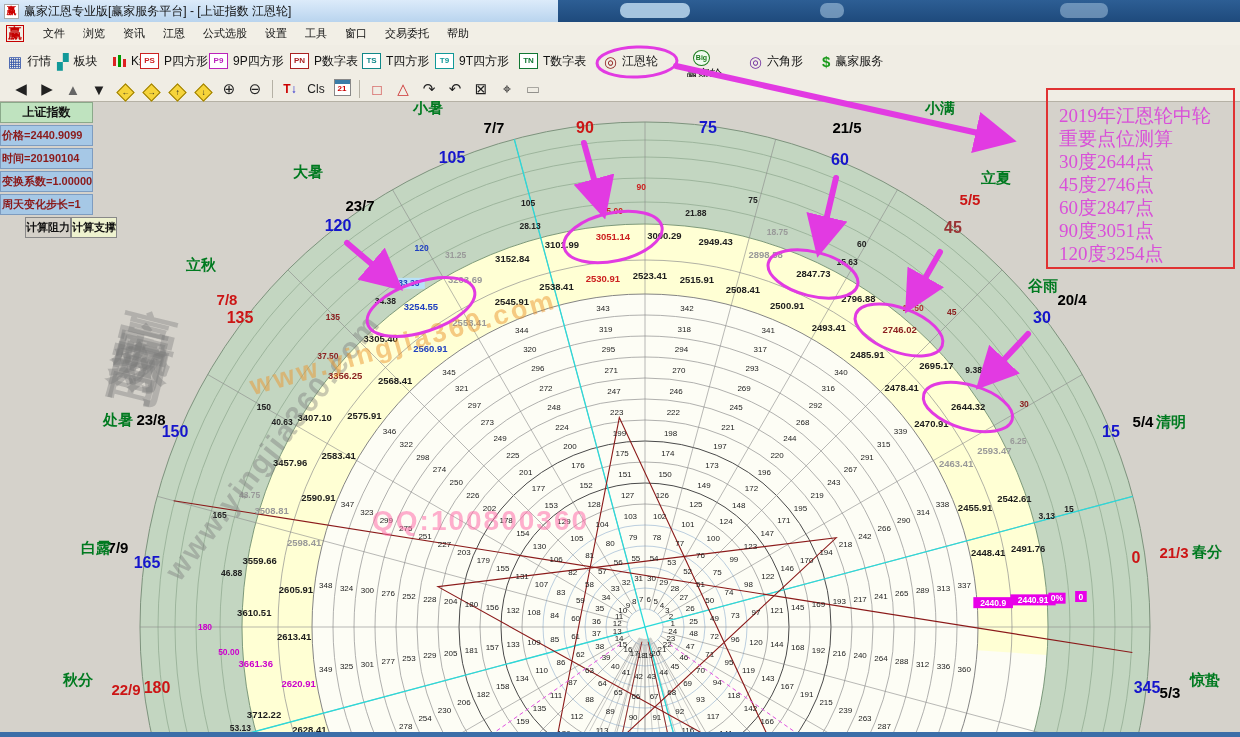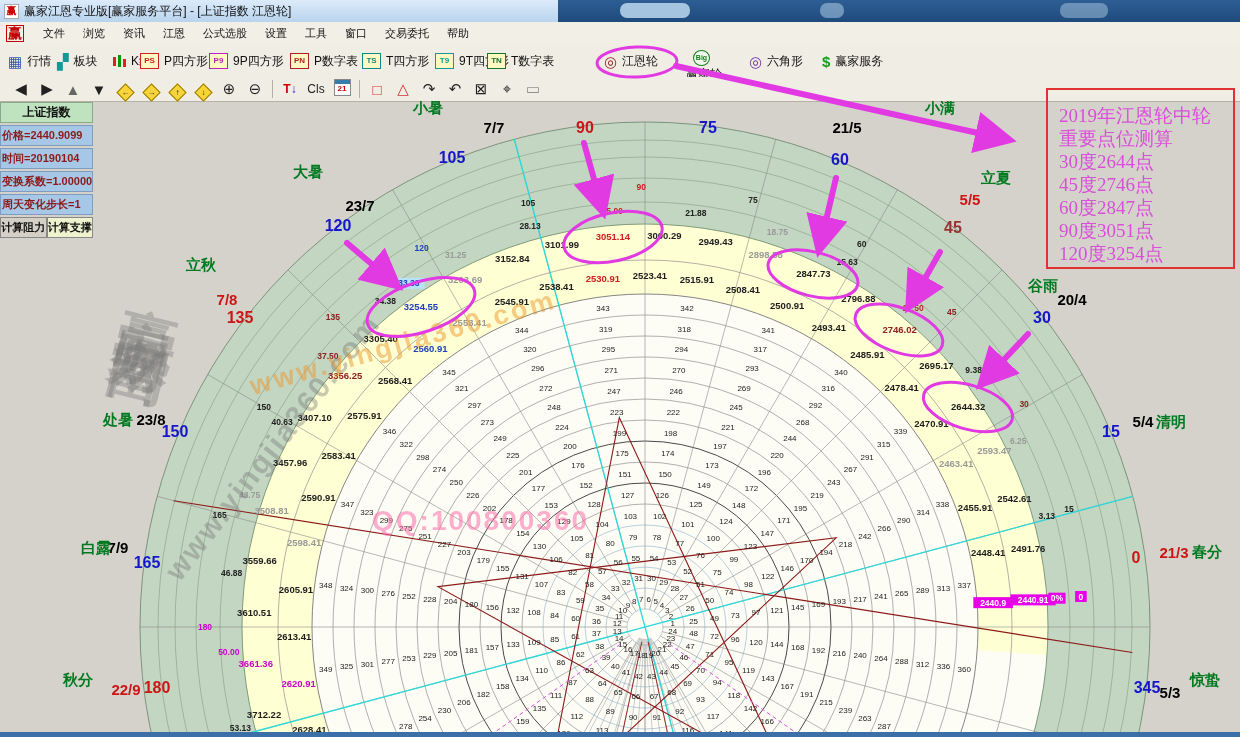--- a/index.html
+++ b/index.html
@@ -17,21 +17,21 @@
   #menubar{position:absolute;left:0;top:22px;width:1240px;height:23px;background:#f2efe6;
     border-bottom:1px solid #c9c5b8;display:flex;align-items:center;z-index:5;}
   #menu-logo{color:#c40000;font-weight:bold;font-size:14px;margin:0 10px 0 6px;border:1px solid #c40000;
     padding:0 1px;line-height:15px;}
   .menu-item{font-size:11px;color:#111;padding:19px 9px;cursor:default;}
   #toolbar1{position:absolute;left:0;top:45px;width:1240px;height:32px;background:#f0ede4;
     border-bottom:1px solid #c2beb2;z-index:5;}
   .tb1-item{position:absolute;top:5px;display:flex;align-items:center;height:22px;font-size:12px;color:#111;}
   .tb1-item .lab{margin-left:5px;white-space:nowrap;}
   .ic-box{display:inline-block;width:17px;height:14px;border:1px solid currentColor;font-size:8px;
-    font-weight:bold;text-align:center;line-height:13px;background:#fef9c3;}
+    font-weight:bold;text-align:center;line-height:13px;background:#ffffff;}
   .ic-glyph{font-size:15px;line-height:15px;}
   .ic-big{display:inline-block;border:1.5px solid #1a7a1a;border-radius:50%;color:#1a7a1a;
     font-size:7px;font-weight:bold;width:15px;height:15px;line-height:14px;text-align:center;background:#eefbee;}
   .cndl{display:inline-block;width:14px;height:15px;position:relative;}
   .cndl i{position:absolute;width:3px;background:#d22;}
   .cndl i.g{background:#090;}
   #toolbar2{position:absolute;left:0;top:77px;width:1240px;height:24px;background:#f0ede4;
     border-bottom:1px solid #b5b1a5;display:flex;align-items:center;padding-left:8px;z-index:5;}
   .tb2{width:26px;text-align:center;font-size:15px;color:#222;flex:0 0 auto;}
   .tb2.sm{font-size:12px;}
@@ -44,21 +44,21 @@
   .cal b{position:absolute;left:0;right:0;top:4px;font-size:8px;color:#c00;font-style:normal;text-align:center;}
   
   #chart{position:absolute;left:0;top:101px;width:1240px;height:632px;background:#d5d2cb;overflow:hidden;}
   #wheel-svg{position:absolute;left:0;top:0;z-index:10;}
   
   #sidebar{position:absolute;left:0;top:1px;width:93px;z-index:20;font-weight:bold;}
   #sidebar .hd{background:#bfe3bf;border:1px solid #8aa98a;color:#111;font-size:12px;text-align:center;
     padding:1px 0;margin-bottom:2px;}
   #sidebar .row{background:#a6c8e6;border:1px solid #7d9cc0;color:#8b1a1a;font-size:11px;
     padding:2px 1px;margin-bottom:2px;white-space:nowrap;overflow:hidden;}
-  #sidebar .btns{display:flex;}
+  #sidebar .btns{display:flex;padding-left:25px;}
   #sidebar .btn{flex:1;font-size:11px;text-align:center;padding:2px 0;border:1px solid #888;
     background:#d4d0c8;color:#111;cursor:pointer;white-space:nowrap;}
   #sidebar .btn.alt{background:#eef2cf;}
   
   .wm{position:absolute;pointer-events:none;z-index:15;font-weight:bold;}
   #wm-brand{left:118px;top:160px;font-size:62px;color:rgba(120,120,120,.38);
     writing-mode:vertical-rl;letter-spacing:10px;transform:rotate(14deg);}
   #wm-url{left:185px;top:452px;font-size:30px;color:rgba(120,120,120,.40);
     transform:rotate(-52deg);transform-origin:left bottom;letter-spacing:2px;}
   #wm-url2{left:255px;top:270px;font-size:27px;color:rgba(235,150,45,.50);
@@ -128,21 +128,21 @@
       <span class="lab">P数字表</span>
     </div>
     <div class="tb1-item" style="left: 362px;">
       <span class="ic-box" style="color: rgb(17, 136, 136);">TS</span>
       <span class="lab">T四方形</span>
     </div>
     <div class="tb1-item" style="left: 435px;">
       <span class="ic-box" style="color: rgb(17, 153, 153);">T9</span>
       <span class="lab">9T四方形</span>
     </div>
-    <div class="tb1-item" style="left: 487px;">
+    <div class="tb1-item" style="left: 519px;">
       <span class="ic-box" style="color: rgb(17, 119, 51);">TN</span>
       <span class="lab">T数字表</span>
     </div>
     <div class="tb1-item" style="left: 604px;">
       <span class="ic-glyph" style="color: rgb(139, 26, 26);">◎</span>
       <span class="lab">江恩轮</span>
     </div>
     <div class="tb1-item" style="left: 681px; flex-direction: column;">
       <span class="ic-big">Big</span>
       <span class="lab">赢家轮</span>

